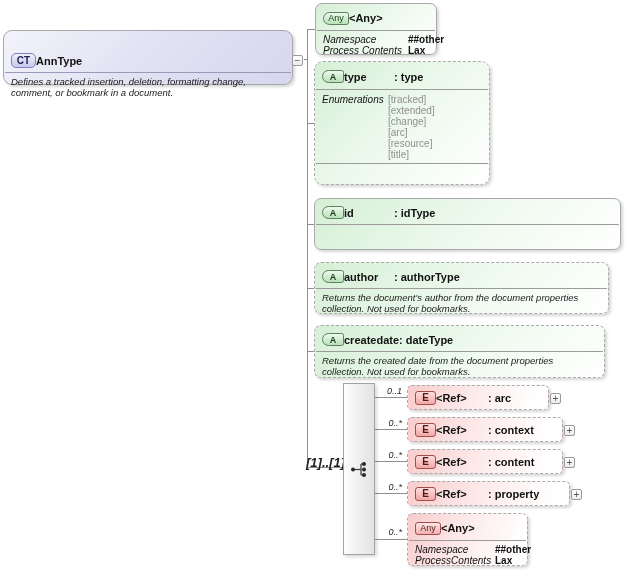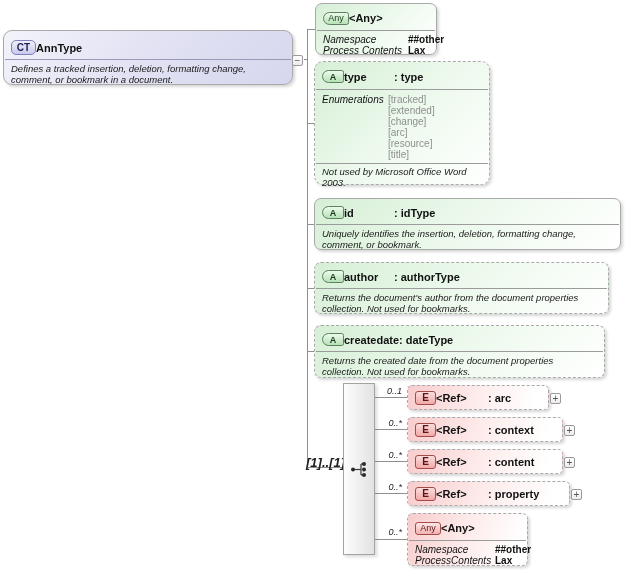--- a/index.html
+++ b/index.html
@@ -75,21 +75,21 @@
   <div class="hline" style="left:308px;top:288px;width:7px;"></div>
   <div class="hline" style="left:308px;top:351px;width:7px;"></div>
   <div class="hline" style="left:308px;top:467px;width:36px;"></div>
   <div class="hline" style="left:375px;top:397px;width:33px;"></div>
   <div class="hline" style="left:375px;top:429px;width:33px;"></div>
   <div class="hline" style="left:375px;top:461px;width:33px;"></div>
   <div class="hline" style="left:375px;top:493px;width:33px;"></div>
   <div class="hline" style="left:375px;top:539px;width:33px;"></div>
 
   <div class="node lavender" style="left:3px;top:30px;width:290px;height:55px;">
-    <div class="title-row" style="height:23px;padding-top:5px;">
+    <div class="title-row" style="height:23px;padding-top:18px;">
       <span class="badge badge-ct">CT</span>
       <span>AnnType</span>
     </div>
     <div class="divider" style="border-top-color:#9a9ab8;"></div>
     <div class="desc" style="width:275px;">Defines a tracked insertion, deletion, formatting change, comment, or bookmark in a document.</div>
     <div class="toggle" style="right:-11px;top:24px;">−</div>
   </div>
 
   <div class="node green" style="left:315px;top:3px;width:122px;height:52px;border-radius:7px;">
     <div class="title-row" style="height:24px;padding-top:2px;">
@@ -136,31 +136,29 @@
       <div class="prow">
           <span class="pname" style="width:66px;"></span>
           <span class="pval gray">[resource]</span>
         </div>
       <div class="prow">
           <span class="pname" style="width:66px;"></span>
           <span class="pval gray">[title]</span>
         </div>
     </div>
     <div class="divider" style="margin-top:3px;"></div>
-    <div class="desc" style="padding-top:2px;">Not used by Microsoft Office Word 2003.</div>
   </div>
 
   <div class="node green" style="left:314px;top:198px;width:307px;height:52px;border-radius:7px;">
     <div class="title-row" style="height:23px;padding-top:2px;">
       <span class="badge badge-a">A</span>
       <span class="name-col" style="min-width:50px;">id</span>
       <span>: idType</span>
     </div>
     <div class="divider"></div>
-    <div class="desc">Uniquely identifies the insertion, deletion, formatting change, comment, or bookmark.</div>
   </div>
 
   <div class="node green dashed" style="left:314px;top:262px;width:295px;height:52px;border-radius:7px;">
     <div class="title-row" style="height:23px;padding-top:2px;">
       <span class="badge badge-a">A</span>
       <span class="name-col" style="min-width:50px;">author</span>
       <span>: authorType</span>
     </div>
     <div class="divider"></div>
     <div class="desc">Returns the document's author from the document properties collection. Not used for bookmarks.</div>

